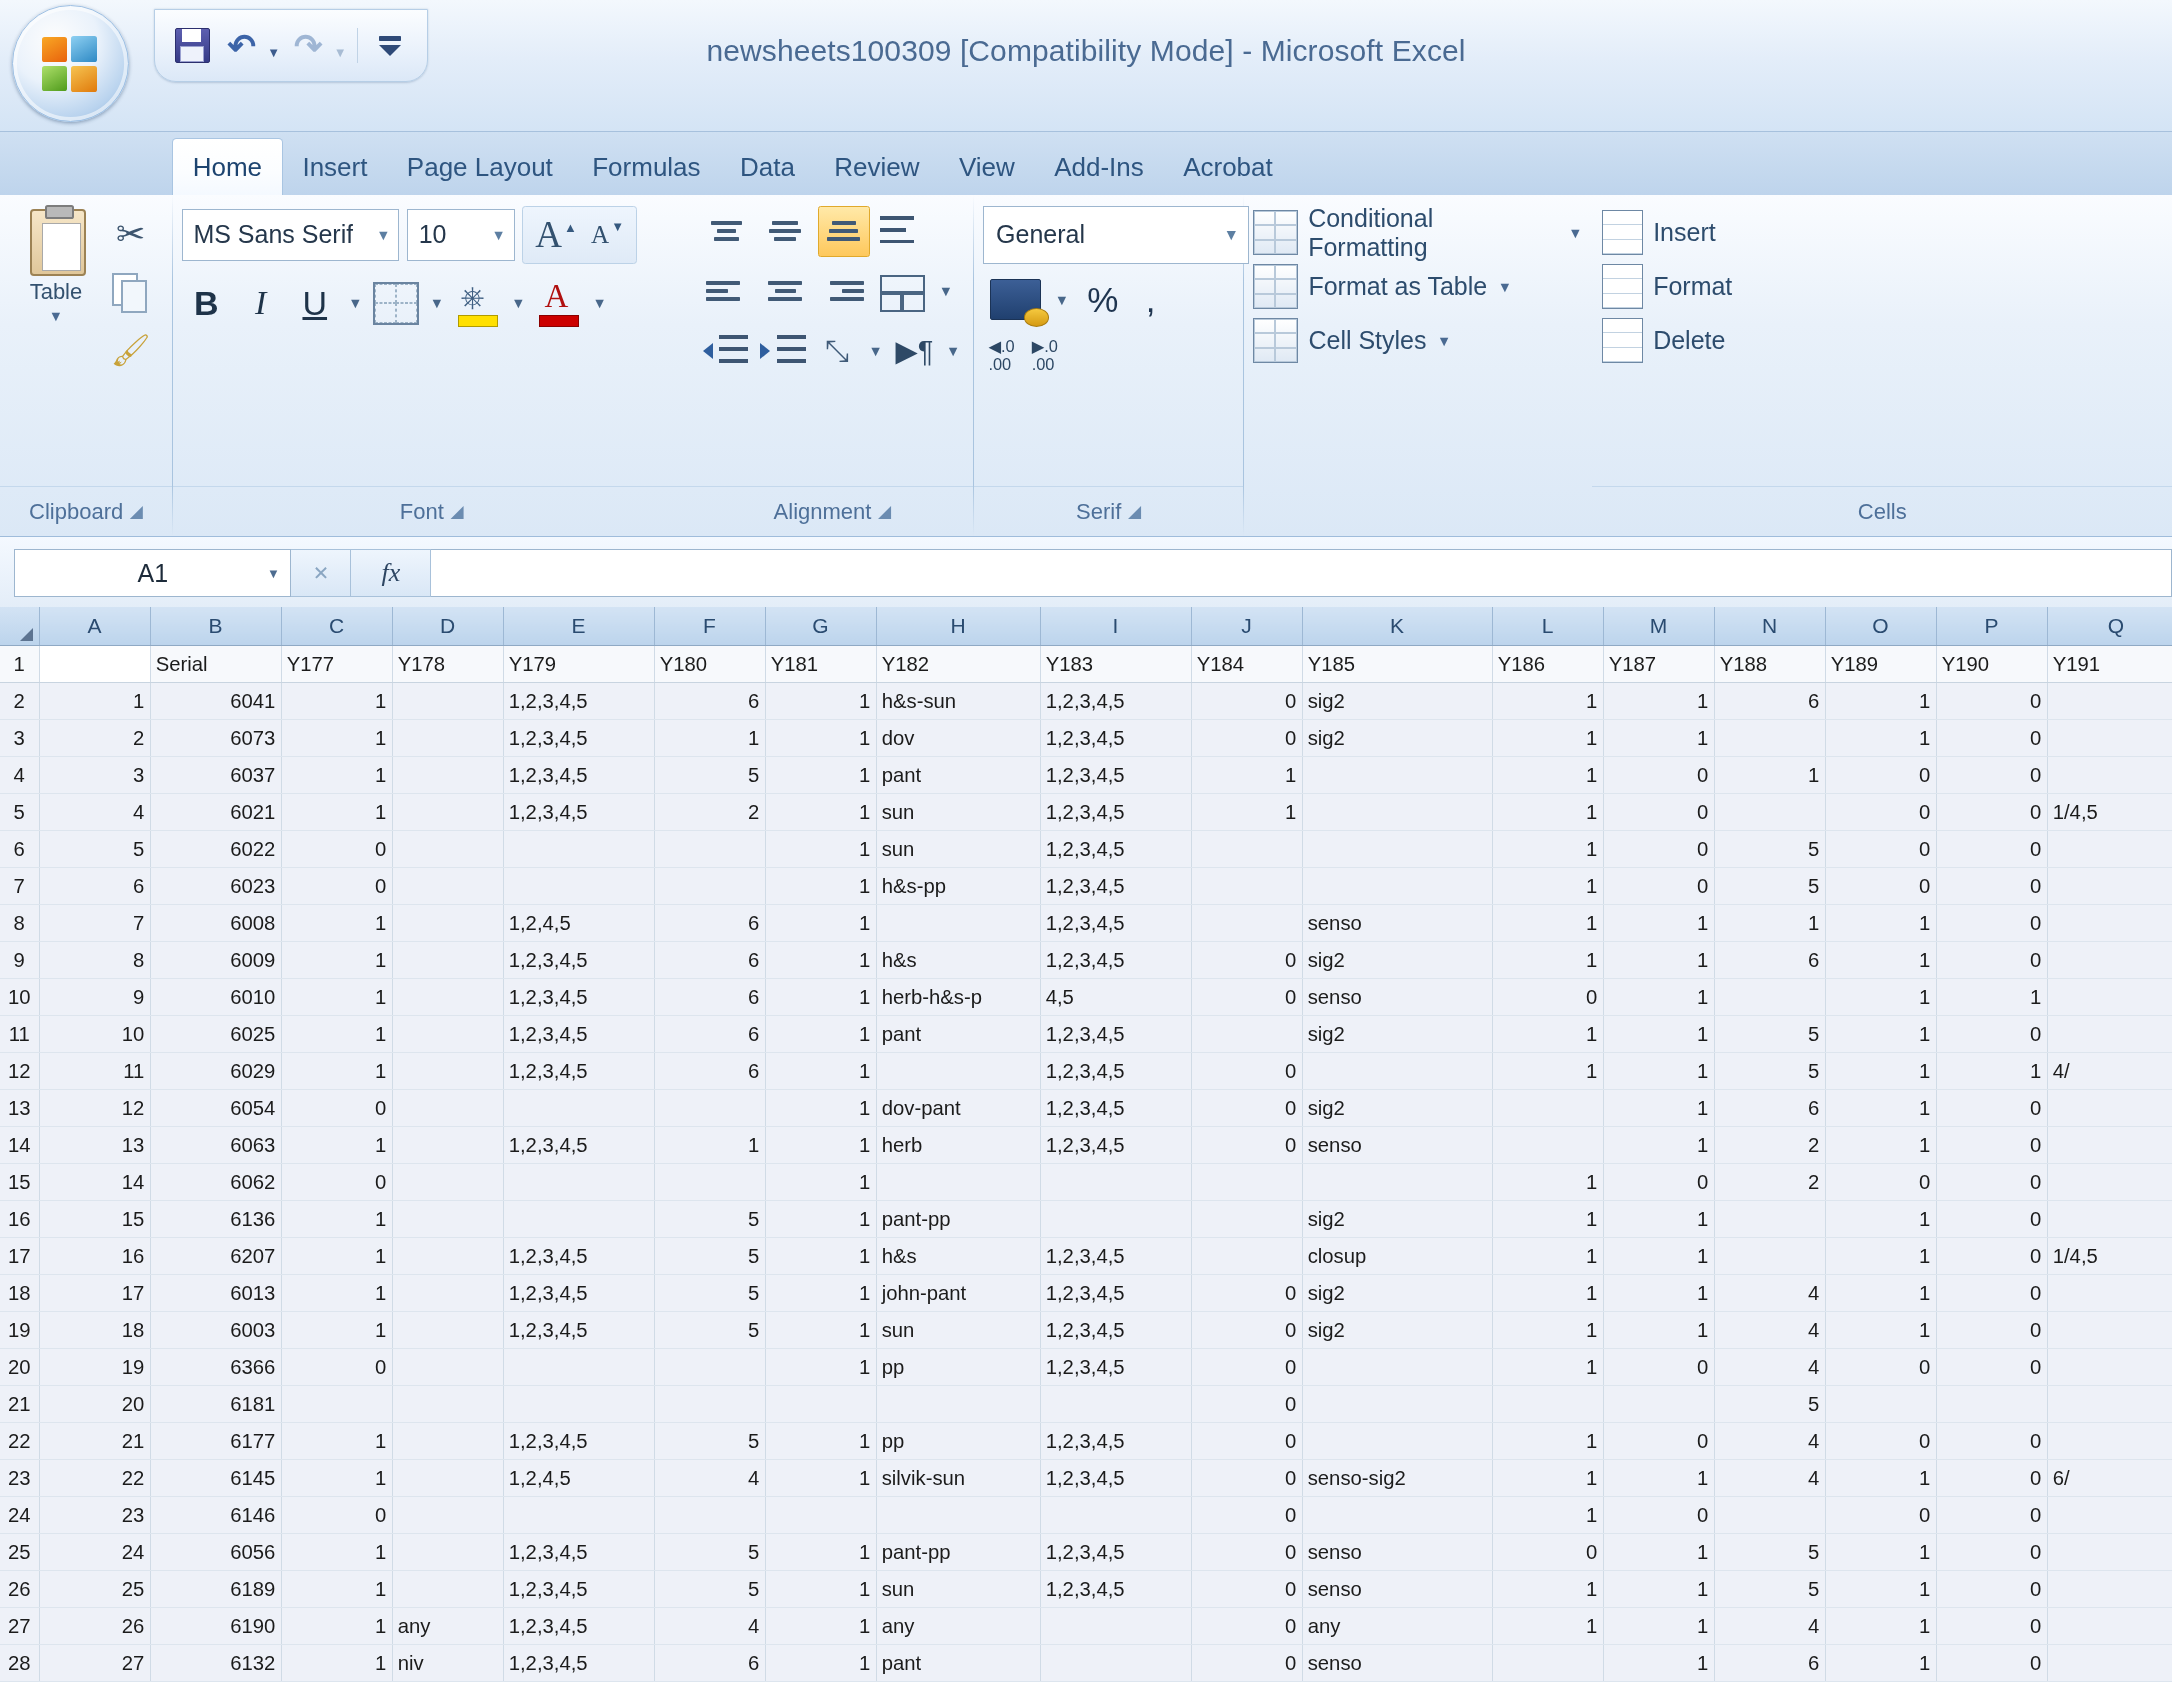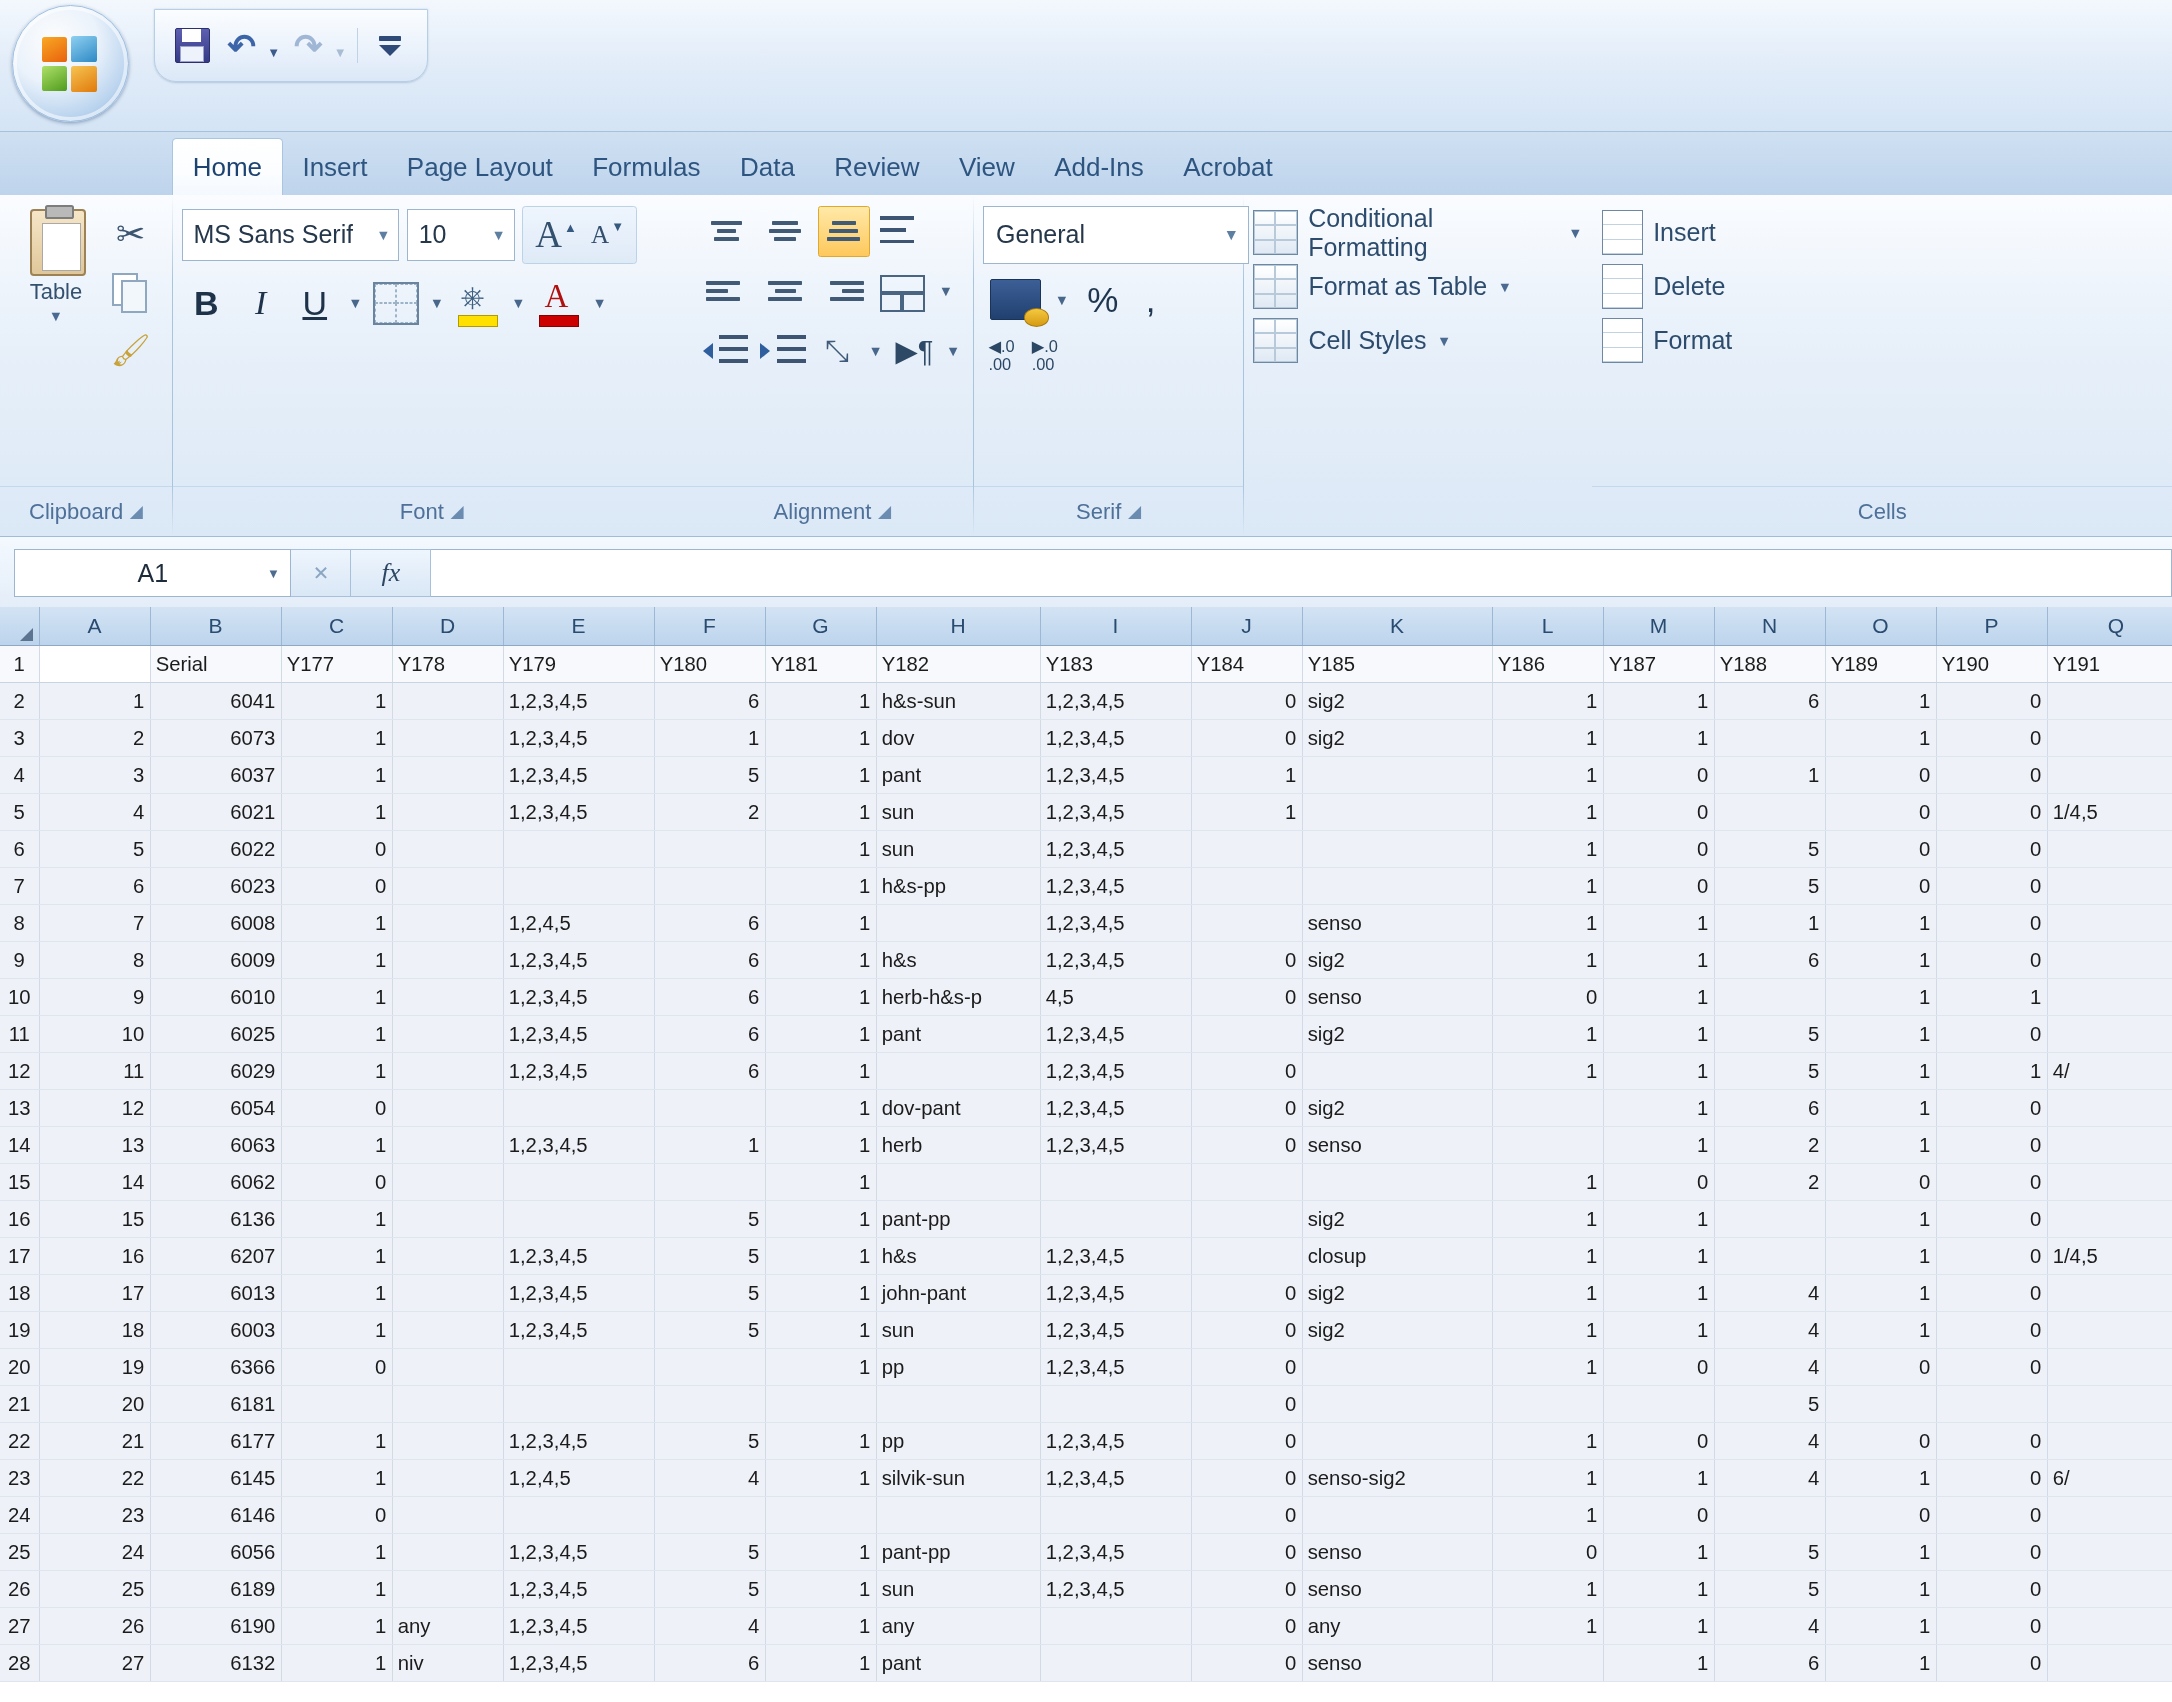--- a/index.html
+++ b/index.html
@@ -262,20 +262,21 @@
       <span class="mini-tri dim">▼</span>
       <div class="qat-sep"></div>
       <div class="qat-btn">
         <span class="custom-ic">
             <span class="bar"></span>
             <span class="tri"></span>
           </span>
       </div>
     </div>
 
+    <div class="win-title">newsheets100309 [Compatibility Mode] - Microsoft Excel</div>
   </div>
 
   <div class="tabstrip">
     <div class="tab active">
         <span>Home</span>
       </div>
     <div class="tab">
         <span>Insert</span>
       </div>
     <div class="tab">
@@ -577,29 +578,29 @@
                 <span></span>
               </span>
           <span class="sty-txt">Insert</span>
         </div>
         <div class="cellrow">
           <span class="cell-ic">
                 <span></span>
                 <span></span>
                 <span></span>
               </span>
-          <span class="sty-txt">Delete</span>
+          <span class="sty-txt">Format</span>
         </div>
         <div class="cellrow">
           <span class="cell-ic">
                 <span></span>
                 <span></span>
                 <span></span>
               </span>
-          <span class="sty-txt">Format</span>
+          <span class="sty-txt">Delete</span>
         </div>
       </div>
         </div>
       <div class="group-label">
         <span>Cells</span>
       </div>
     </div>
   </div>
 
   <div class="fbar">

